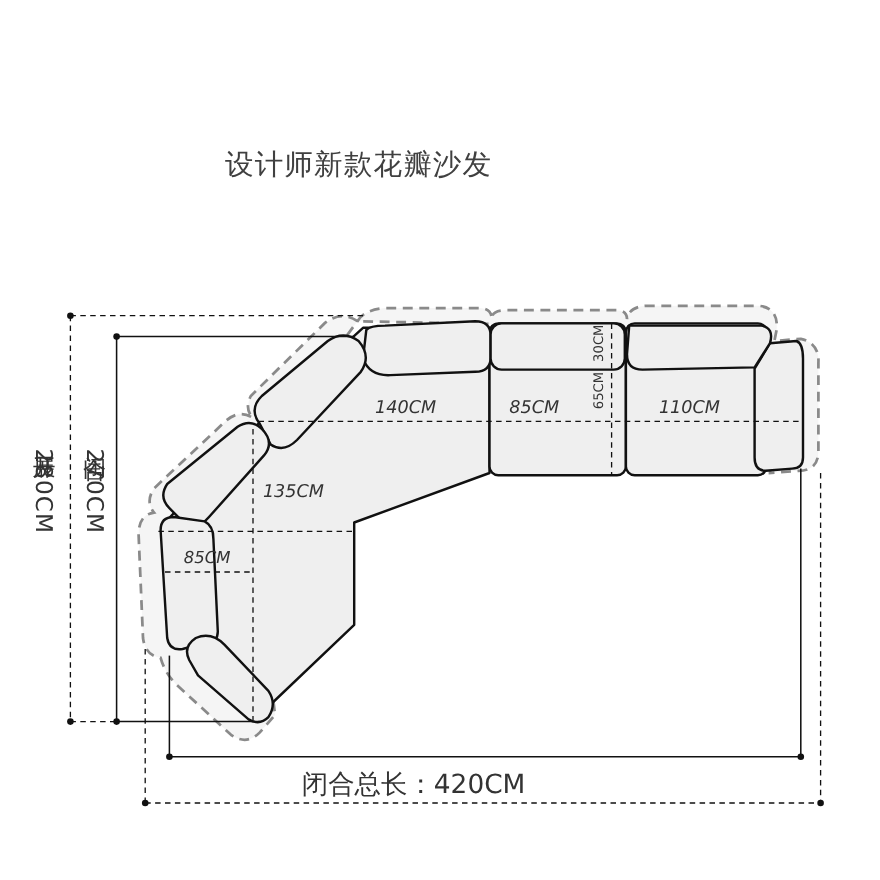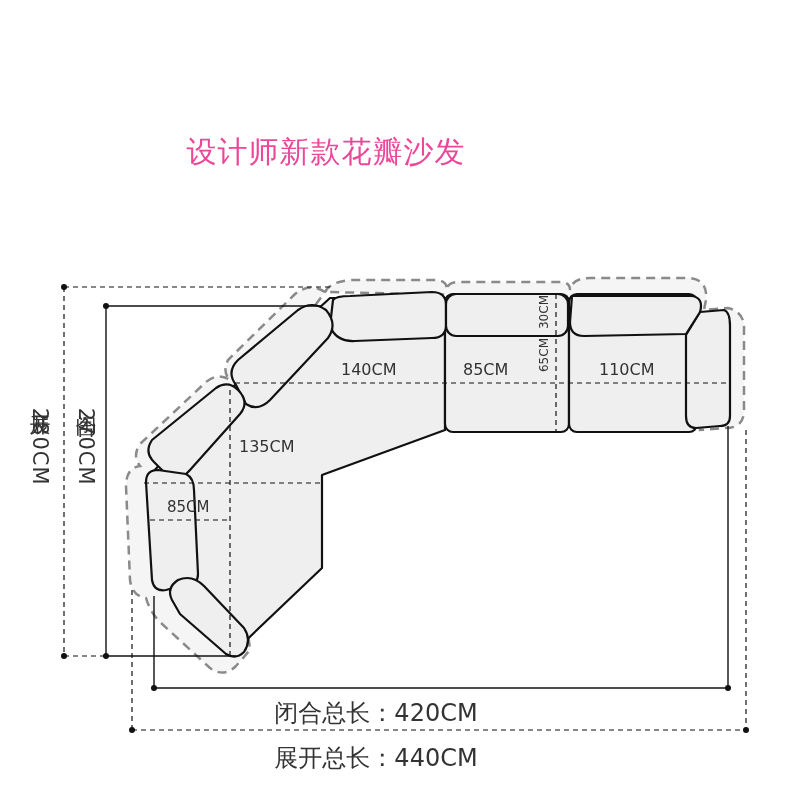--- a/index.html
+++ b/index.html
@@ -1,19 +1,19 @@
 <!DOCTYPE html>
 <html><head>
 <meta charset="utf-8">
 <style>
   html, body { margin: 0; padding: 0; background: #ffffff; }
   body { width: 800px; height: 800px; position: relative; overflow: hidden; font-family: "DejaVu Sans", sans-serif; }
   #stage { position: absolute; left: 0; top: 0; width: 800px; height: 800px; }
-  .title { position: absolute; left: 0; top: 132px; width: 652px; text-align: center; font-size: 30px; color: #ec4899; letter-spacing: 1px; }
-  .label { position: absolute; color: #333333; font-size: 16px; white-space: nowrap; }
+  .title { position: absolute; left: 0; top: 132px; width: 652px; text-align: center; font-size: 26px; color: #404040; letter-spacing: 1px; }
+  .label { position: absolute; color: #333333; font-size: 16px; white-space: nowrap; font-style: italic; }
   .vlabel { position: absolute; writing-mode: vertical-rl; color: #333333; font-size: 21px; letter-spacing: 1px; }
   .total { position: absolute; left: 0; width: 752px; text-align: center; color: #333333; font-size: 24px; }
   .smallv { position: absolute; writing-mode: vertical-rl; transform: rotate(180deg); font-size: 12px; color: #333333; }
 </style>
 </head>
 <body>
 
 <div id="stage">
   <div class="title">设计师新款花瓣沙发</div>
 
@@ -85,14 +85,13 @@
   <div class="label" style="left:599px;top:360px;text-align:center;">110CM</div>
   <div class="smallv" style="left:537px;top:295px;">30CM</div>
   <div class="smallv" style="left:537px;top:338px;">65CM</div>
   <div class="label" style="left:239px;top:437px;">135CM</div>
   <div class="label" style="left:167px;top:498px;font-size:15px;">85CM</div>
 
   <div class="vlabel" style="left:26px;top:398px;">展开 280CM</div>
   <div class="vlabel" style="left:72px;top:398px;">闭合 270CM</div>
 
   <div class="total" style="top:697px;">闭合总长：420CM</div>
-  <div class="total" style="top:742px;">展开总长：440CM</div>
 </div>
 
 </body></html>

